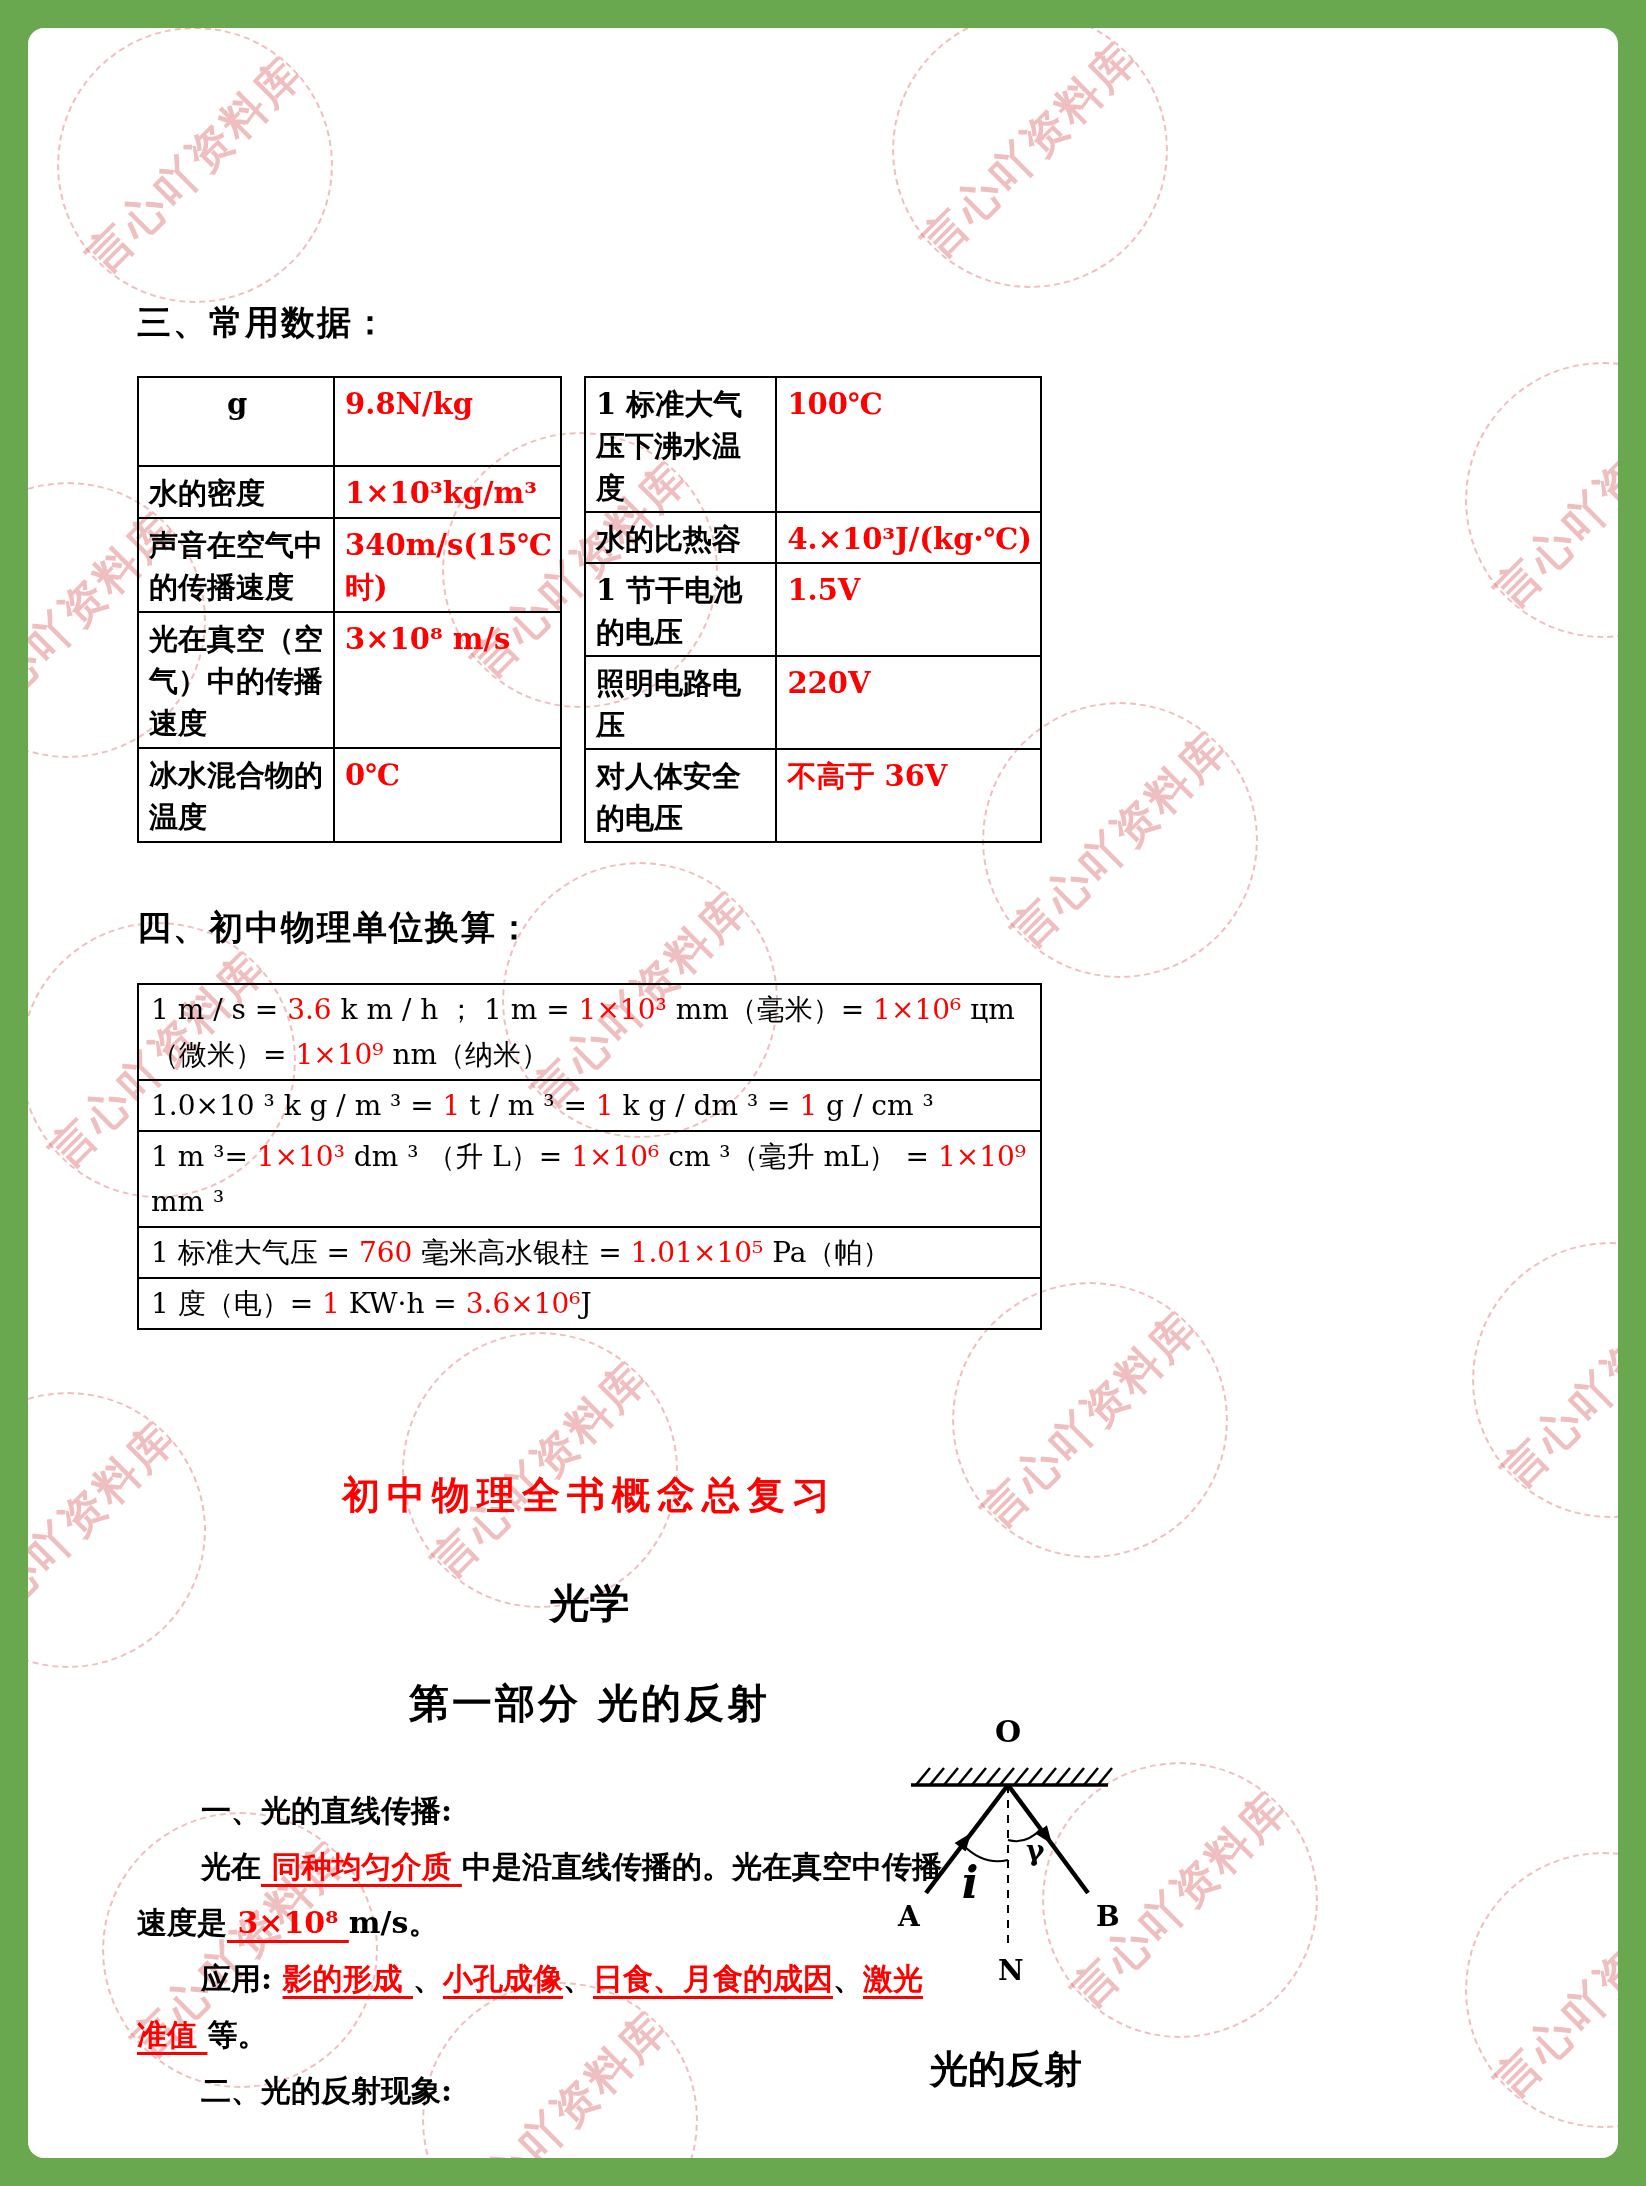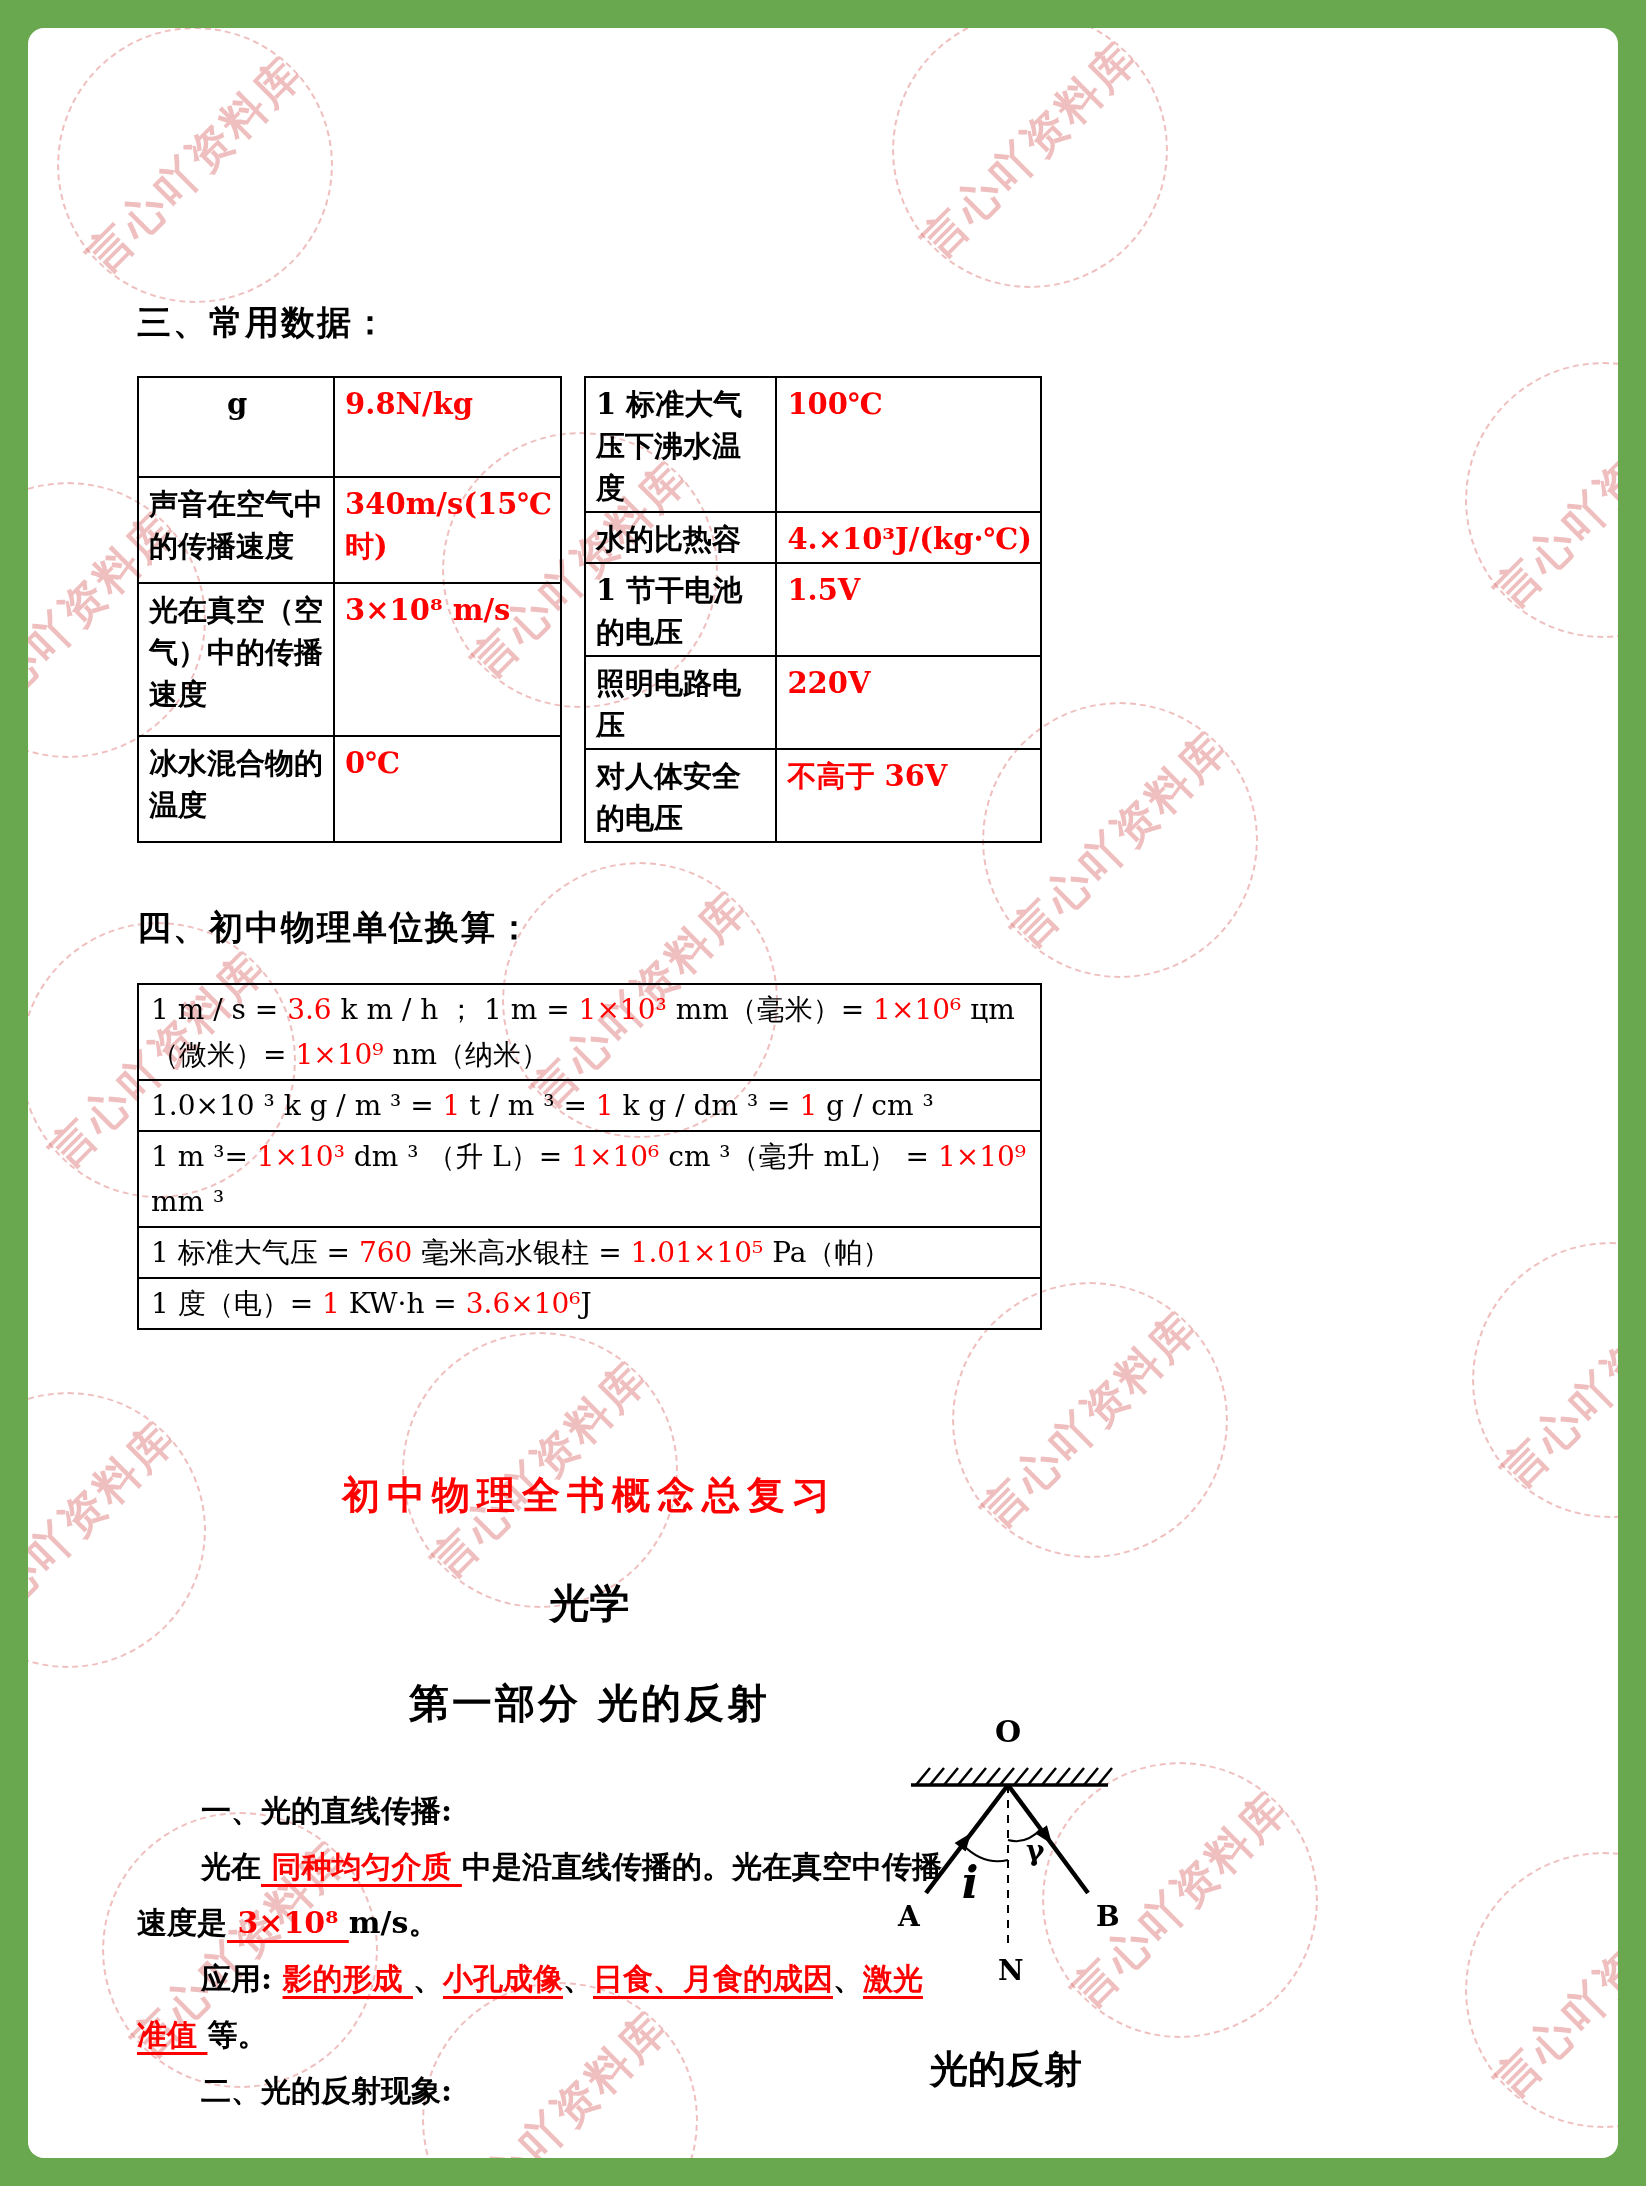--- a/index.html
+++ b/index.html
@@ -134,20 +134,24 @@
     <div class="content">
 
       <h2 class="sec-heading">三、常用数据：</h2>
 
       <div class="tables-row">
         <table class="data-table">
           <tbody>
               <tr class="h88">
             <td class="lbl center">g</td>
             <td class="val">9.8N/kg</td>
+          </tr>
+          <tr class="h46">
+            <td class="lbl">水的密度</td>
+            <td class="val">1×10³kg/m³</td>
           </tr>
           <tr class="h90">
             <td class="lbl">声音在空气中的传播速度</td>
             <td class="val">340m/s(15℃时)</td>
           </tr>
           <tr class="h90">
             <td class="lbl">光在真空（空气）中的传播速度</td>
             <td class="val">3×10⁸ m/s</td>
           </tr>
           <tr class="h48">

